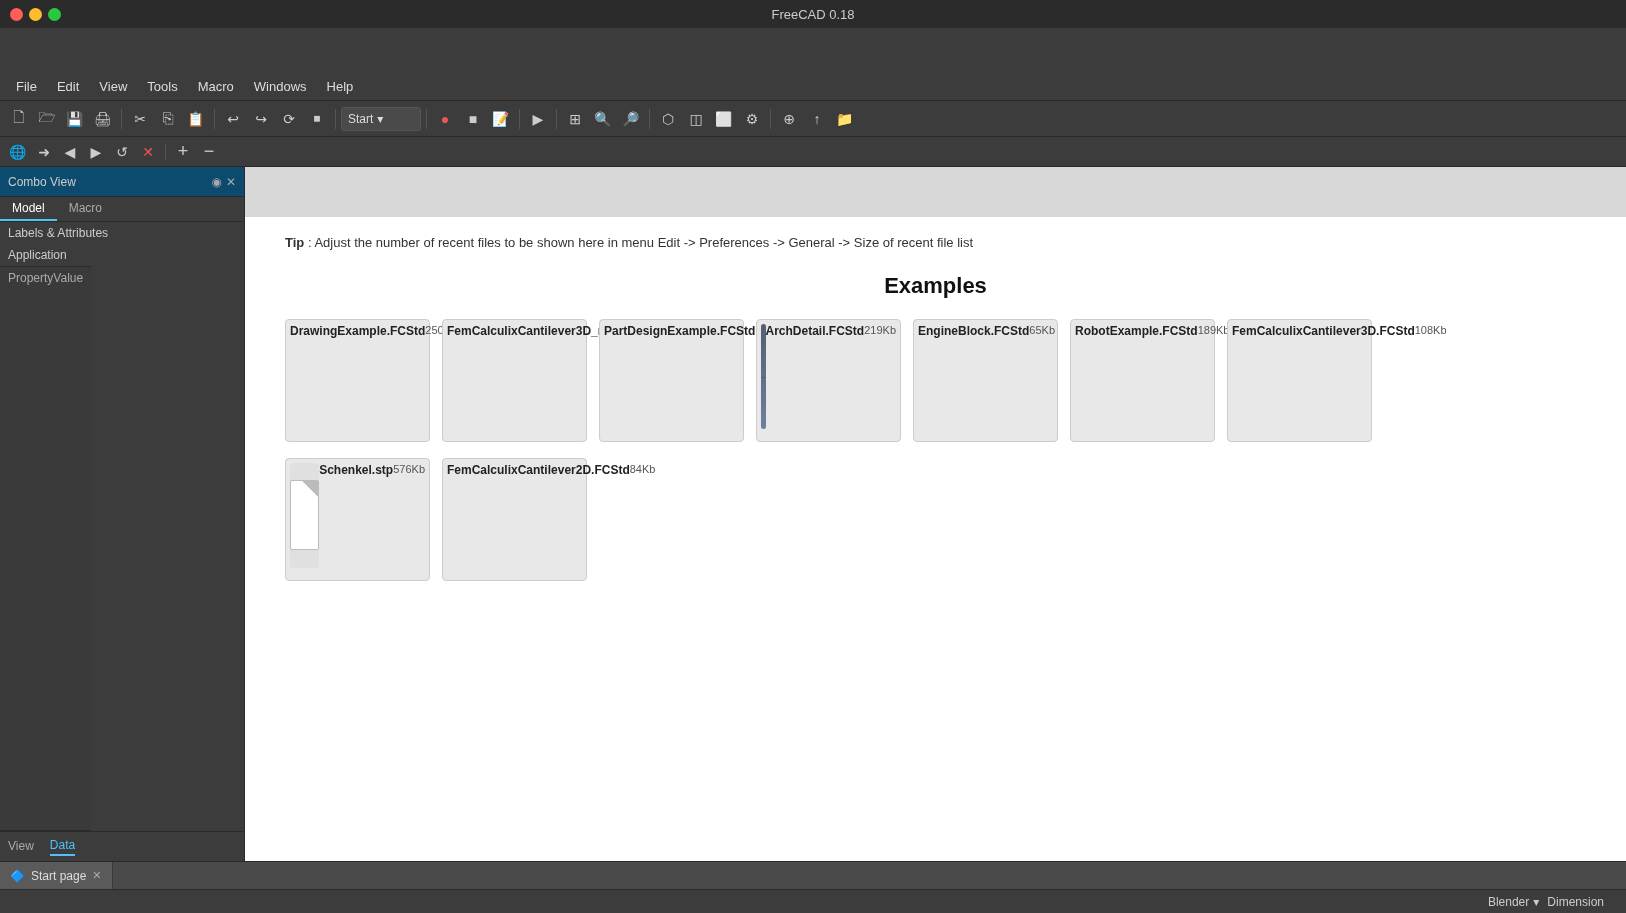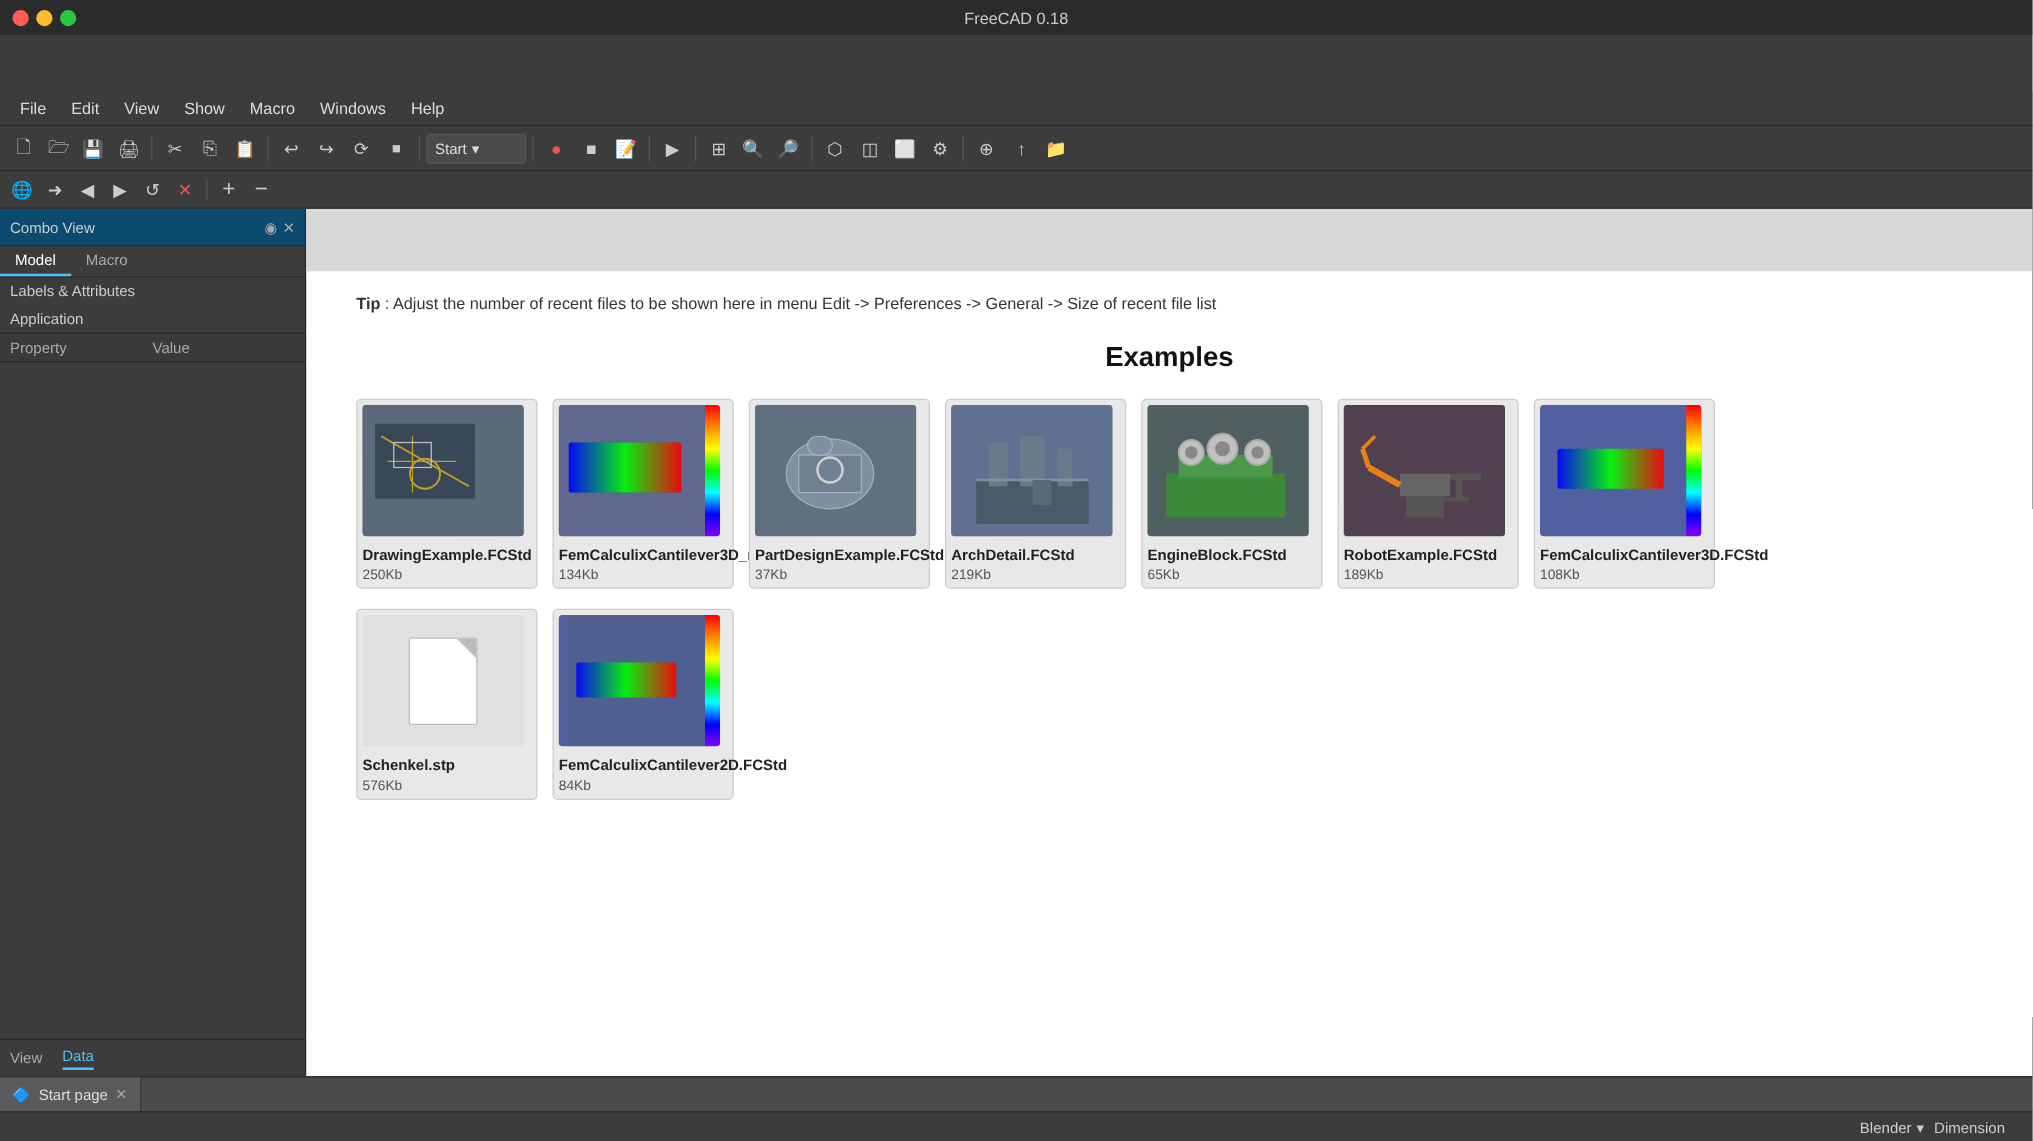--- a/index.html
+++ b/index.html
@@ -169,21 +169,20 @@
     .sidebar-section {
       padding: 4px 8px;
       font-size: 12px;
       color: #ccc;
       cursor: pointer;
     }
 
     .sidebar-props {
       flex: 1;
       display: flex;
-      flex-direction: column;
     }
     .props-header {
       display: flex;
       background: #3a3a3a;
       border-bottom: 1px solid #2a2a2a;
       border-top: 1px solid #2a2a2a;
       padding: 4px 8px;
     }
     .props-col { flex: 1; font-size: 12px; color: #aaa; }
     .props-content { flex: 1; background: #3c3c3c; }
@@ -254,21 +253,21 @@
     }
 
     .example-card {
       width: 145px;
       background: #e8e8e8;
       border: 1px solid #ccc;
       border-radius: 4px;
       padding: 4px;
       cursor: pointer;
       display: flex;
-      flex-direction: column;
+      flex-direction: row;
       align-items: flex-start;
     }
 
     .example-thumbnail {
       width: 129px;
       height: 105px;
       background: #7a8fa0;
       border-radius: 3px;
       margin-bottom: 8px;
       overflow: hidden;
@@ -408,21 +407,21 @@
     <button class="title-btn minimize"></button>
     <button class="title-btn maximize"></button>
   </div>
   <span class="title-bar-title">FreeCAD 0.18</span>
 </div>
 
 <div class="menu-bar">
   <span class="menu-item">File</span>
   <span class="menu-item">Edit</span>
   <span class="menu-item">View</span>
-  <span class="menu-item">Show</span>
+  <span class="menu-item">Tools</span>
   <span class="menu-item">Macro</span>
   <span class="menu-item">Windows</span>
   <span class="menu-item">Help</span>
 </div>
 
 <div class="toolbar">
   <button class="tb-btn" title="New">🗋</button>
   <button class="tb-btn" title="Open">🗁</button>
   <button class="tb-btn">💾</button>
   <button class="tb-btn">🖨</button>

